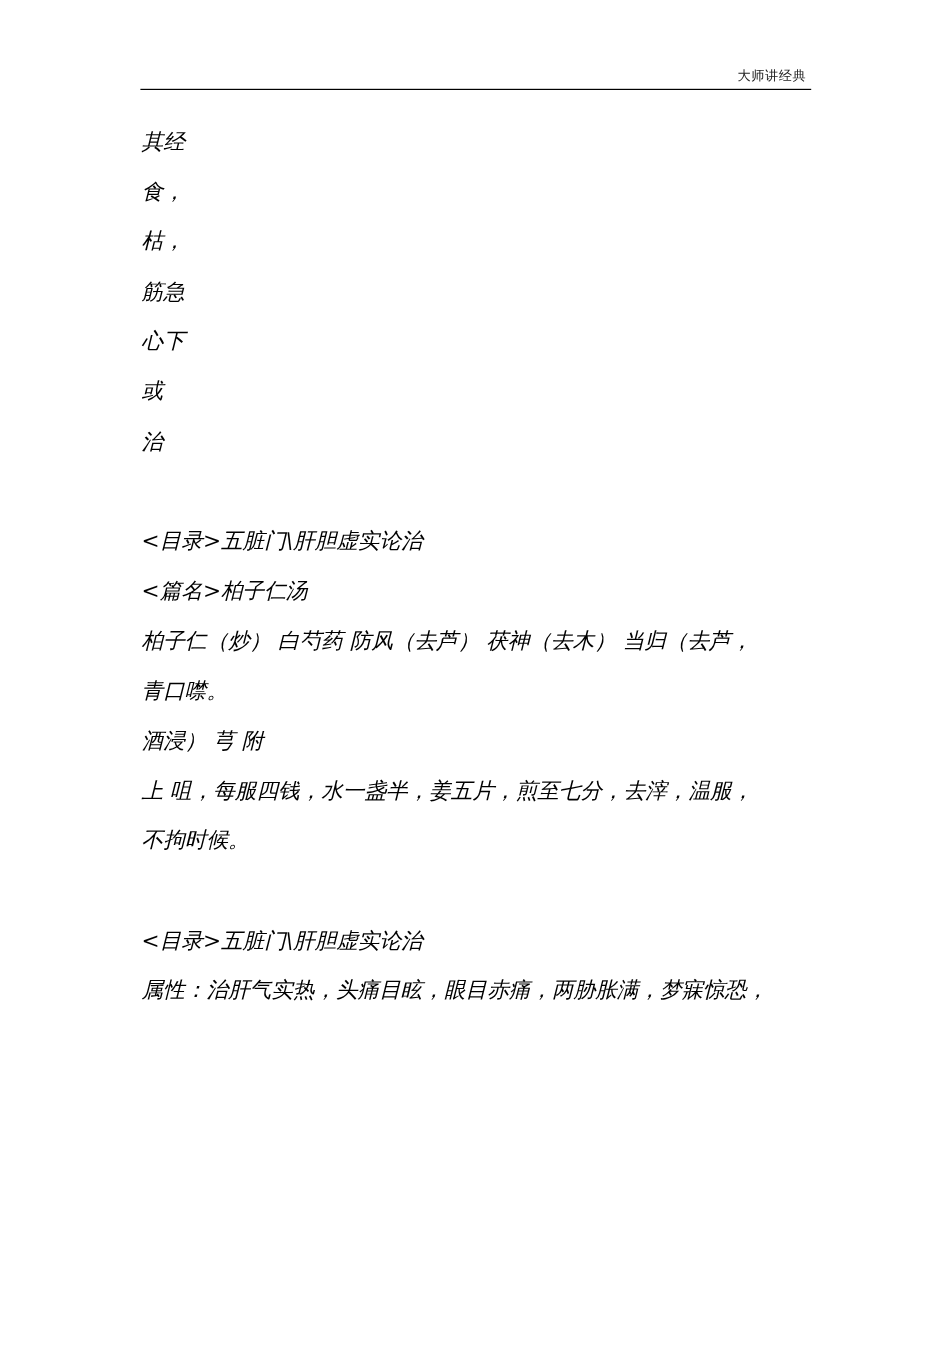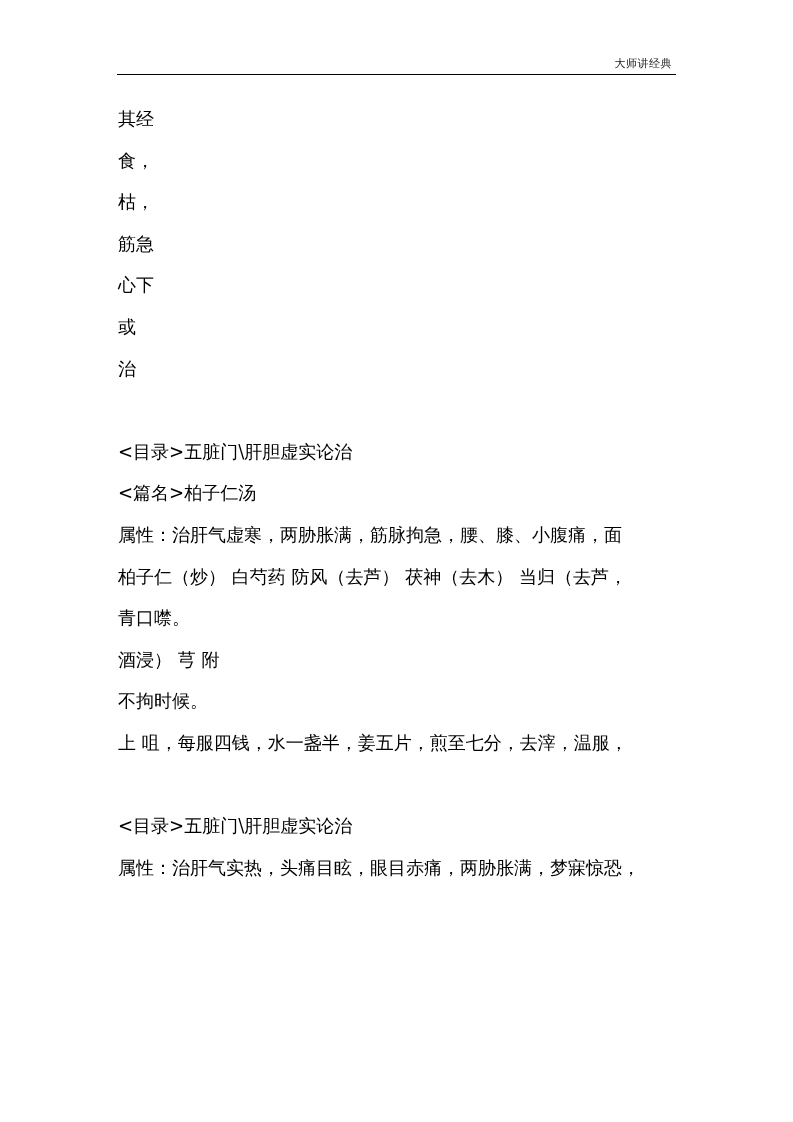--- a/index.html
+++ b/index.html
@@ -41,20 +41,21 @@
       position: absolute;
       left: 118px;
       top: 98px;
       width: 560px;
       font-size: 18px;
       line-height: 41.6px;
     }
     .line {
       white-space: pre;
       height: 41.6px;
+      font-style: italic;
     }
     .blank {
       height: 41.6px;
     }
   </style>
 </head>
 <body>
 
 <div class="page">
 
@@ -70,26 +71,25 @@
     <div class="line">筋急</div>
     <div class="line">心下</div>
     <div class="line">或</div>
     <div class="line">治</div>
 
     <div class="blank"></div>
 
     <div>
       <div class="line">&lt;目录&gt;五脏门\肝胆虚实论治</div>
       <div class="line">&lt;篇名&gt;柏子仁汤</div>
-      <div class="line">属性：治肝气虚寒，两胁胀满，筋脉拘急，腰、膝、小腹痛，面</div>
       <div class="line">柏子仁（炒） 白芍药 防风（去芦） 茯神（去木） 当归（去芦，</div>
       <div class="line">青口噤。</div>
       <div class="line">酒浸） 芎 附</div>
+      <div class="line">上 咀，每服四钱，水一盏半，姜五片，煎至七分，去滓，温服，</div>
       <div class="line">不拘时候。</div>
-      <div class="line">上 咀，每服四钱，水一盏半，姜五片，煎至七分，去滓，温服，</div>
     </div>
 
     <div class="blank"></div>
 
     <div>
       <div class="line">&lt;目录&gt;五脏门\肝胆虚实论治</div>
       <div class="line">属性：治肝气实热，头痛目眩，眼目赤痛，两胁胀满，梦寐惊恐，</div>
     </div>
 
   </div>

